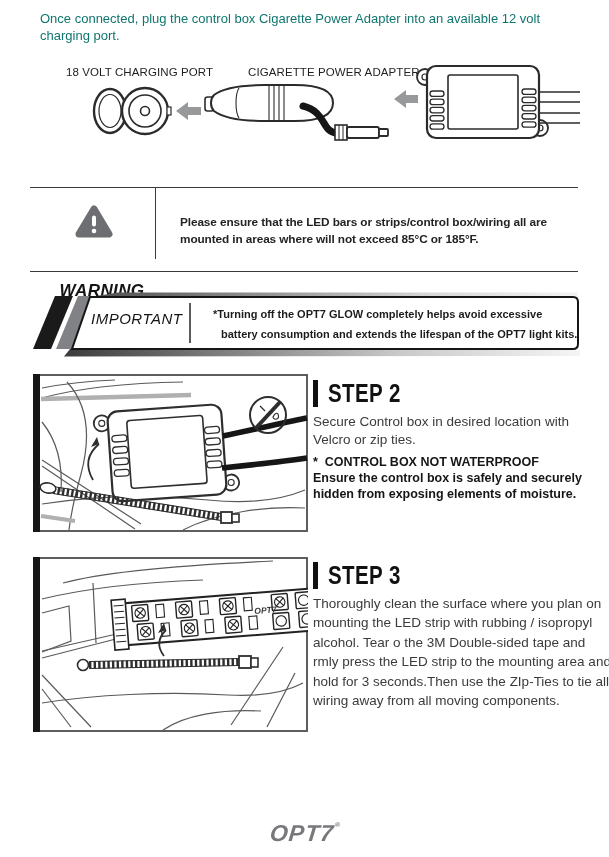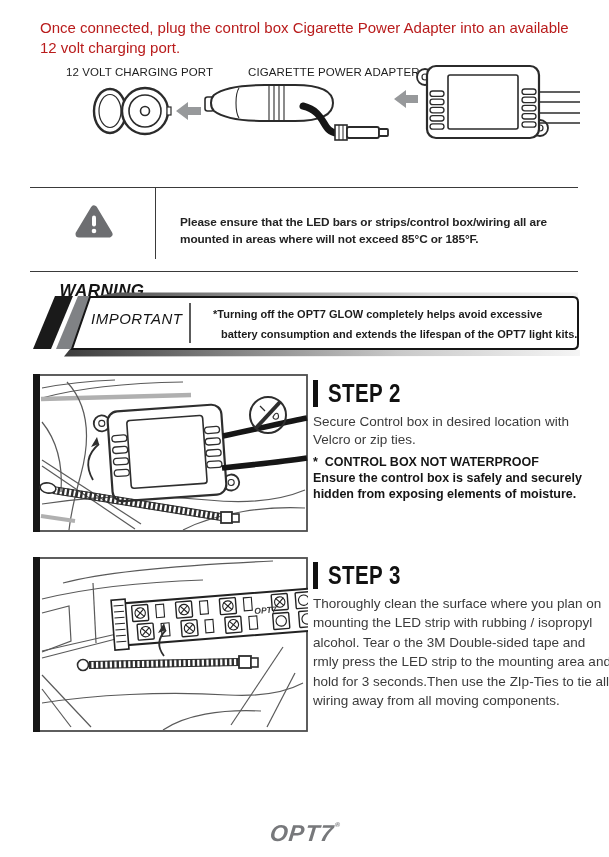--- a/index.html
+++ b/index.html
@@ -1,21 +1,21 @@
 <!DOCTYPE html>
 <html><head>
 <meta charset="utf-8">
 <style>
   html,body{margin:0;padding:0;background:#fff;}
   .page{position:relative;width:609px;height:857px;background:#fff;overflow:hidden;
         font-family:"Liberation Sans",sans-serif;color:#2e2e2e;}
   .abs{position:absolute;}
 
   
-  .intro{left:40px;top:18px;width:548px;font-size:15px;line-height:1.3;color:#b91c1c;}
+  .intro{left:40px;top:11px;width:548px;font-size:13px;line-height:1.3;color:#0f766e;}
 
   
   .diag-label{font-size:11.5px;color:#1f1f1f;letter-spacing:0.1px;}
   .lbl-port{left:66px;top:66px;}
   .lbl-adapter{left:226px;top:66px;margin-left:22px;}
   .diag-svg{left:35px;top:62px;}
 
   
   .rule{border-top:1.3px solid #3a3a3a;height:0;}
   .rule-top{left:30px;top:187px;width:548px;}
@@ -56,21 +56,21 @@
         letter-spacing:1px;color:#77787b;transform:skewX(-6deg);}
   .logo sup{font-size:7px;font-style:normal;vertical-align:14px;letter-spacing:0;}
 </style>
 </head>
 <body>
 
 <div class="page">
 
   <div class="abs intro">Once connected, plug the control box Cigarette Power Adapter into an available 12 volt charging port.</div>
 
-  <div class="abs diag-label lbl-port">12 VOLT CHARGING PORT</div>
+  <div class="abs diag-label lbl-port">18 VOLT CHARGING PORT</div>
   <div class="abs diag-label lbl-adapter">CIGARETTE POWER ADAPTER</div>
 
   <svg class="abs diag-svg" width="570" height="92" viewBox="0 0 570 92">
 
     <g fill="#fff" stroke="#2b2b2b">
       <ellipse cx="75" cy="49" rx="16" ry="22" stroke-width="2.4"></ellipse>
       <ellipse cx="75" cy="49" rx="11" ry="16.5" fill="none" stroke-width="1.2"></ellipse>
       <rect x="90" y="44" width="5" height="10" stroke-width="1.2"></rect>
       <circle cx="110" cy="49" r="23" stroke-width="2.4"></circle>
       <circle cx="110" cy="49" r="16" fill="none" stroke-width="1.6"></circle>

